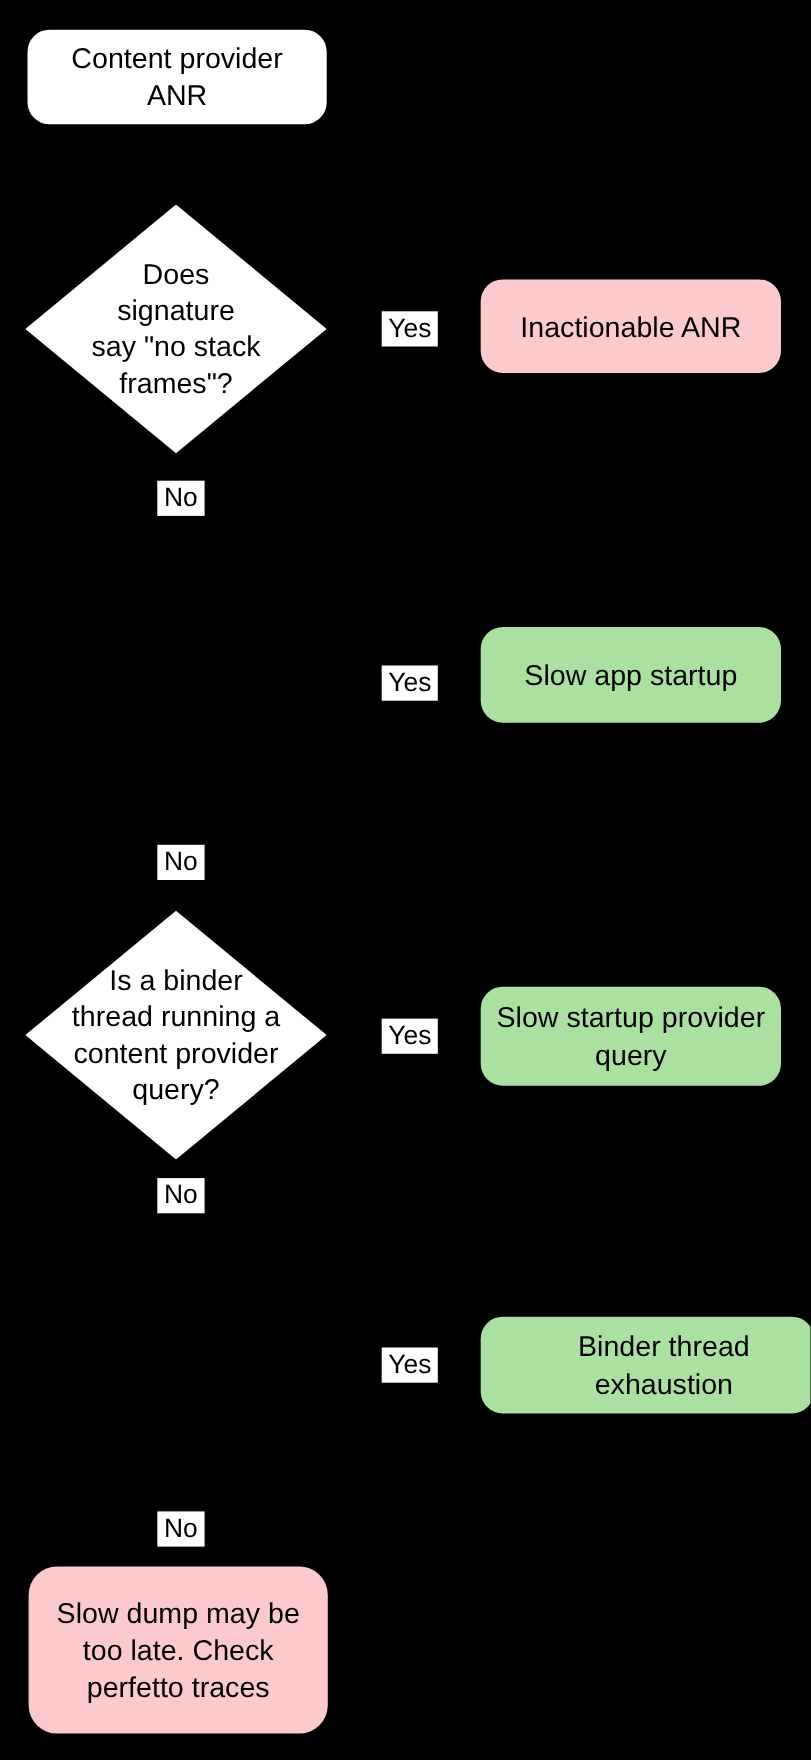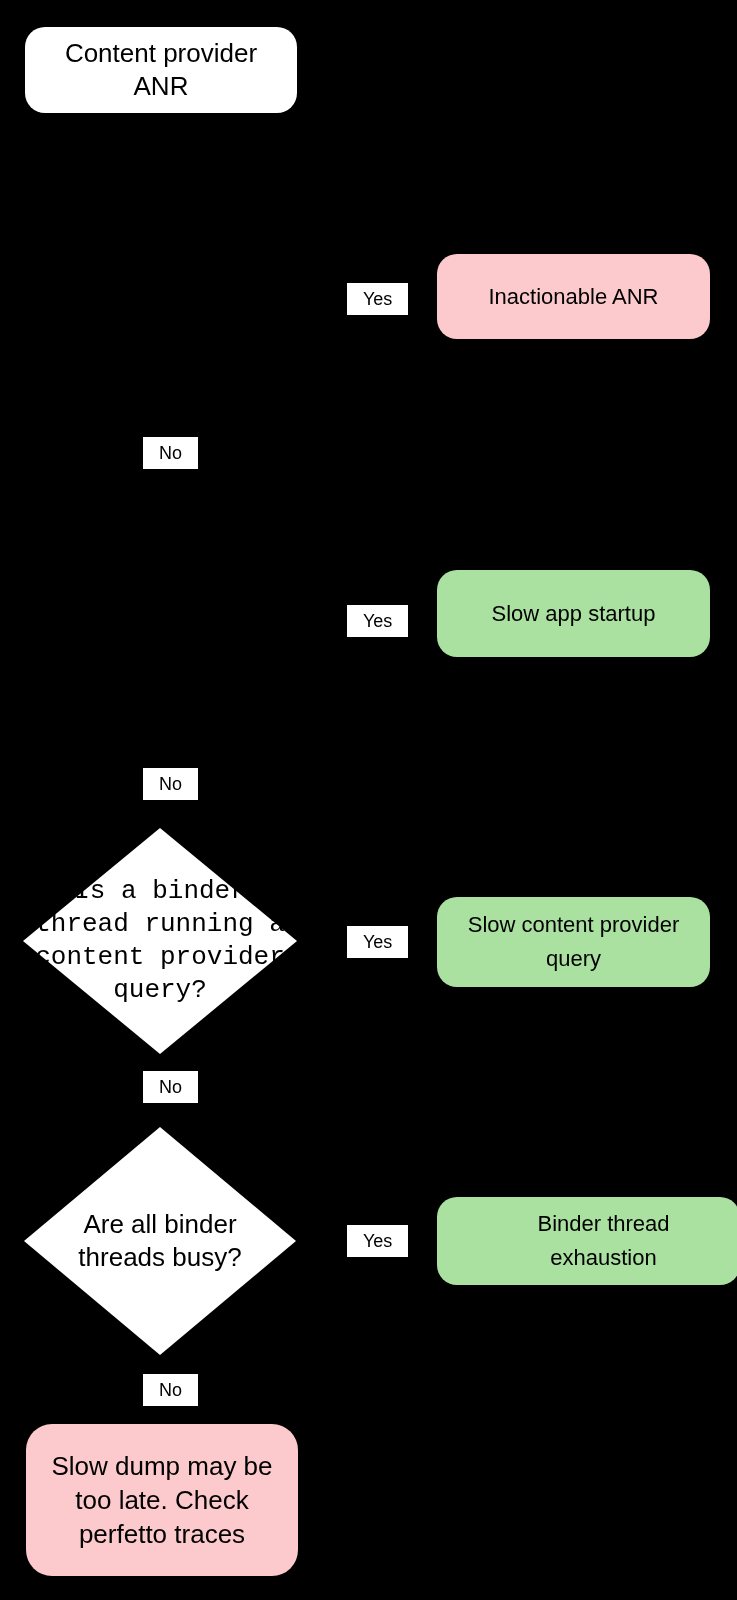--- a/index.html
+++ b/index.html
@@ -49,76 +49,78 @@
     justify-content: center;
     text-align: center;
     white-space: pre-line;
     font-size: 26px;
     line-height: 33px;
   }
   .edge-label {
     position: absolute;
     background: #ffffff;
     color: #000000;
-    font-size: 18px;
+    font-size: 24px;
     line-height: 30px;
-    padding: 1px 16px;
+    padding: 1px 6px;
     text-align: center;
   }
   .outcome {
     position: absolute;
     left: 437px;
     width: 273px;
     border-radius: 20px;
     display: flex;
     align-items: center;
     justify-content: center;
     text-align: center;
     white-space: pre-line;
-    font-size: 22px;
+    font-size: 26px;
     line-height: 34px;
   }
   .terminal {
     border-radius: 26px;
     line-height: 34px;
   }
 </style>
 </head>
 <body>
 
 <div class="canvas">
 
   <div class="node rect" style="left: 25px; top: 27px; width: 272px; height: 86px; background: rgb(255, 255, 255);">Content provider
 ANR</div>
 
+  <div class="diamond-wrap" style="left:23px; top:186px; width:274px; height:226px;">
+    <div class="diamond-bg" style="background: rgb(255, 255, 255);"></div>
+    <div class="diamond-text">Does
+signature
+say "no stack
+frames"?</div>
+  </div>
   <div class="edge-label" style="left:347px; top:283px;">Yes</div>
   <div class="outcome" style="top: 254px; height: 85px; background: rgb(252, 201, 204);">Inactionable ANR</div>
   <div class="edge-label" style="left:143px; top:437px;">No</div>
 
   <div class="edge-label" style="left:347px; top:605px;">Yes</div>
   <div class="outcome" style="top: 570px; height: 87px; background: rgb(170, 224, 160);">Slow app startup</div>
   <div class="edge-label" style="left:143px; top:768px;">No</div>
 
-  <div class="diamond-wrap" style="left:23px; top:828px; width:274px; height:226px;font-family:Liberation Mono, monospace;">
+  <div class="diamond-wrap" style="left:23px; top:828px; width:274px; height:226px;">
     <div class="diamond-bg" style="background: rgb(255, 255, 255);"></div>
     <div class="diamond-text">Is a binder
 thread running a
 content provider
 query?</div>
   </div>
   <div class="edge-label" style="left:347px; top:926px;">Yes</div>
-  <div class="outcome" style="top: 897px; height: 90px; background: rgb(170, 224, 160);">Slow content provider
+  <div class="outcome" style="top: 897px; height: 90px; background: rgb(170, 224, 160);">Slow startup provider
 query</div>
   <div class="edge-label" style="left:143px; top:1071px;">No</div>
 
-  <div class="diamond-wrap" style="left:24px; top:1127px; width:272px; height:228px;">
-    <div class="diamond-bg" style="background: rgb(255, 255, 255);"></div>
-    <div class="diamond-text">Are all binder
-threads busy?</div>
-  </div>
   <div class="edge-label" style="left:347px; top:1225px;">Yes</div>
   <div class="outcome" style="top: 1197px; height: 88px; background: rgb(170, 224, 160); padding-left: 30px;">Binder thread
 exhaustion</div>
   <div class="edge-label" style="left:143px; top:1374px;">No</div>
 
   <div class="node terminal" style="left: 26px; top: 1424px; width: 272px; height: 152px; background: rgb(252, 201, 204);">Slow dump may be
 too late. Check
 perfetto traces</div>
 
 </div>

